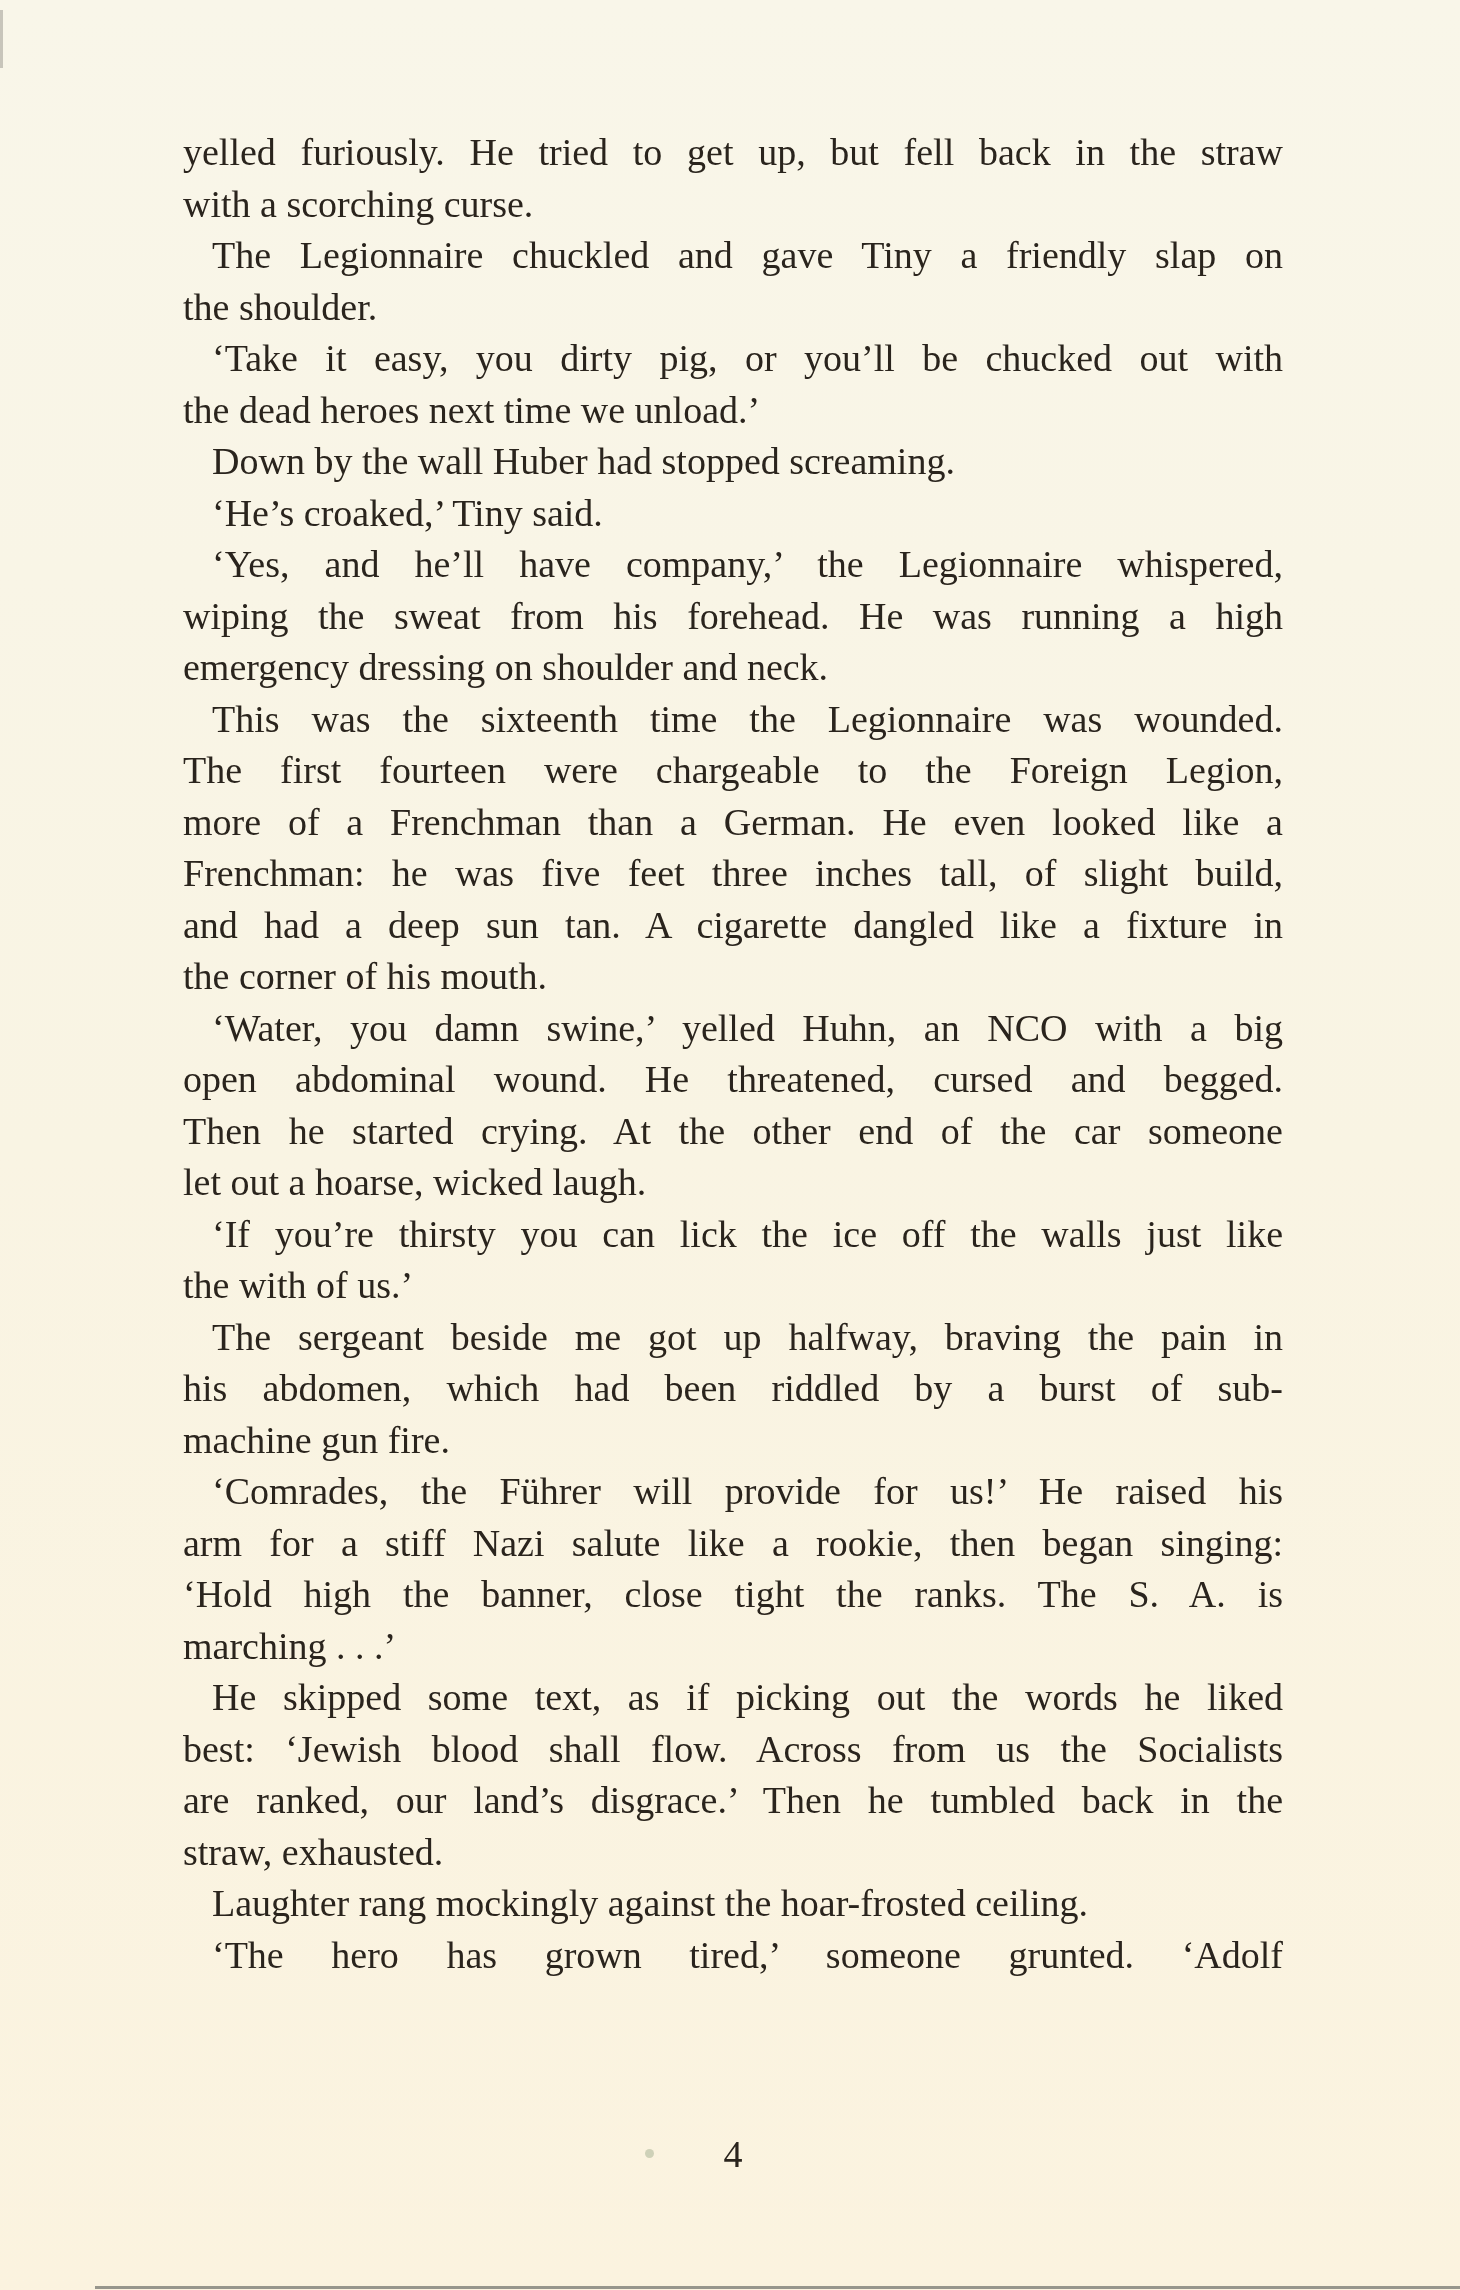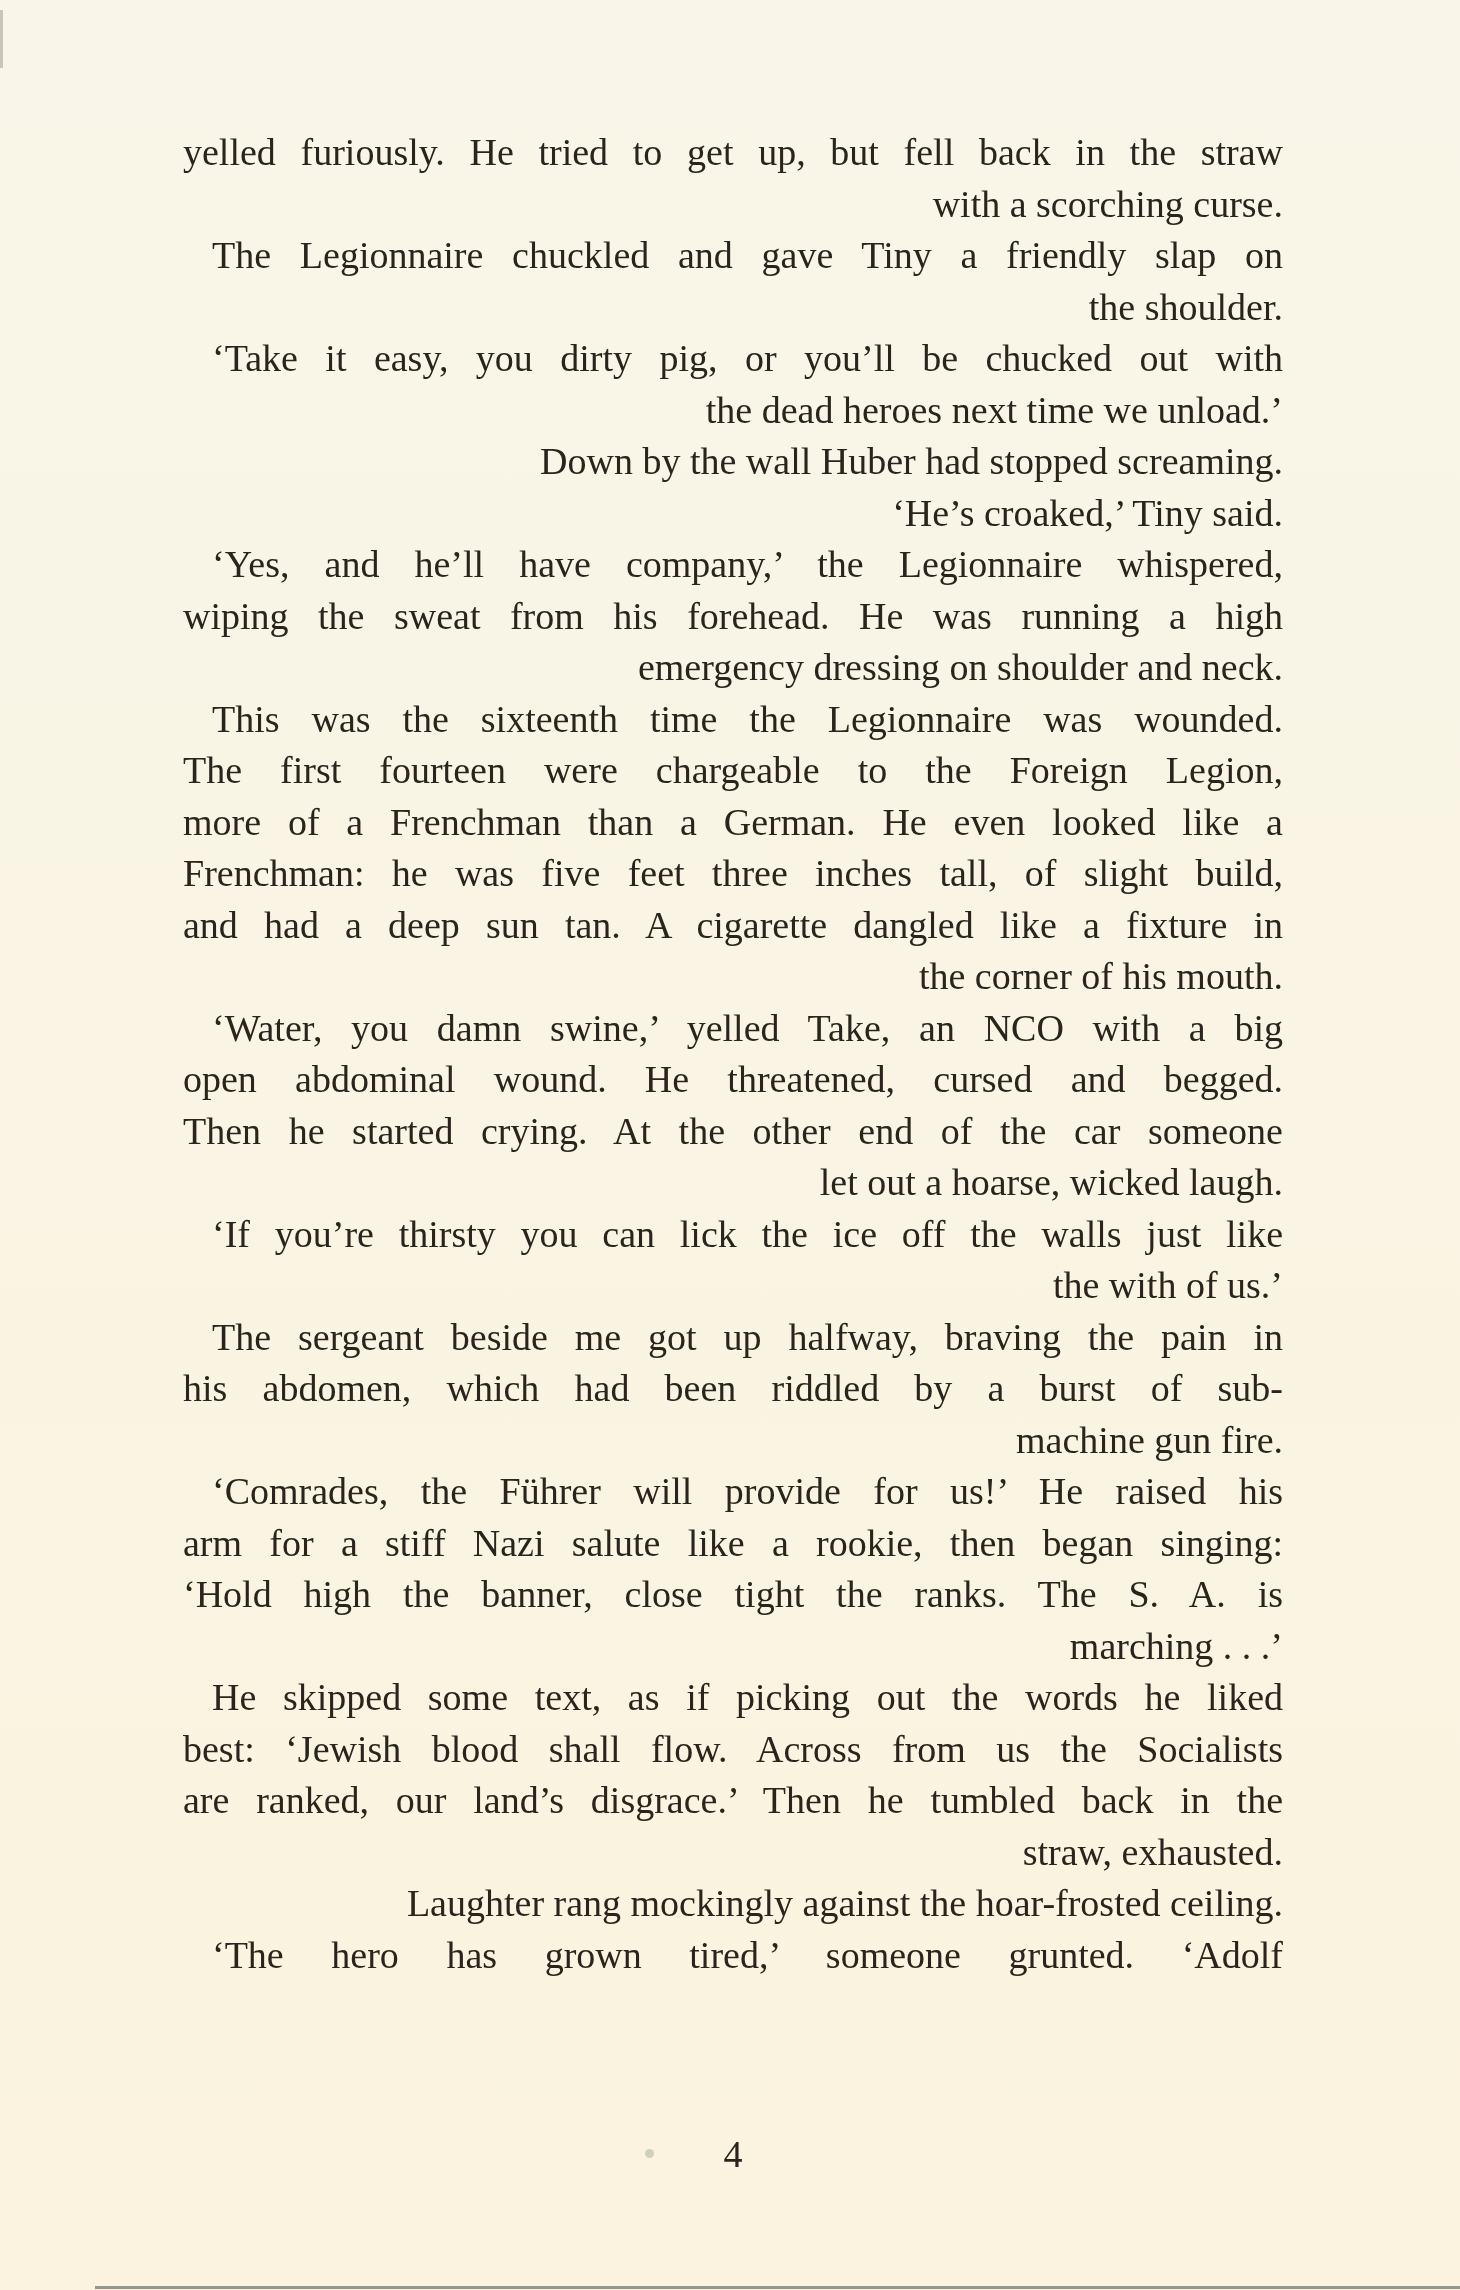--- a/index.html
+++ b/index.html
@@ -46,21 +46,21 @@
     position: absolute;
     left: 183px;
     top: 127px;
     width: 1100px;
     color: #2a241d;
     font-size: 38px;
     line-height: 51.5px;
     text-rendering: optimizeLegibility;
   }
   .tl {
-    text-align: right;
+    text-align: left;
     white-space: normal;
   }
   .tl.j {
     text-align: justify;
     text-align-last: justify;
   }
   .tl.ind {
     text-indent: 29px;
   }
   .page-number {
@@ -93,21 +93,21 @@
     <div class="tl ind">‘He’s croaked,’ Tiny said.</div>
     <div class="tl j ind">‘Yes, and he’ll have company,’ the Legionnaire whispered,</div>
     <div class="tl j">wiping the sweat from his forehead. He was running a high</div>
     <div class="tl">emergency dressing on shoulder and neck.</div>
     <div class="tl j ind">This was the sixteenth time the Legionnaire was wounded.</div>
     <div class="tl j">The first fourteen were chargeable to the Foreign Legion,</div>
     <div class="tl j">more of a Frenchman than a German. He even looked like a</div>
     <div class="tl j">Frenchman: he was five feet three inches tall, of slight build,</div>
     <div class="tl j">and had a deep sun tan. A cigarette dangled like a fixture in</div>
     <div class="tl">the corner of his mouth.</div>
-    <div class="tl j ind">‘Water, you damn swine,’ yelled Take, an NCO with a big</div>
+    <div class="tl j ind">‘Water, you damn swine,’ yelled Huhn, an NCO with a big</div>
     <div class="tl j">open abdominal wound. He threatened, cursed and begged.</div>
     <div class="tl j">Then he started crying. At the other end of the car someone</div>
     <div class="tl">let out a hoarse, wicked laugh.</div>
     <div class="tl j ind">‘If you’re thirsty you can lick the ice off the walls just like</div>
     <div class="tl">the with of us.’</div>
     <div class="tl j ind">The sergeant beside me got up halfway, braving the pain in</div>
     <div class="tl j">his abdomen, which had been riddled by a burst of sub-</div>
     <div class="tl">machine gun fire.</div>
     <div class="tl j ind">‘Comrades, the Führer will provide for us!’ He raised his</div>
     <div class="tl j">arm for a stiff Nazi salute like a rookie, then began singing:</div>

